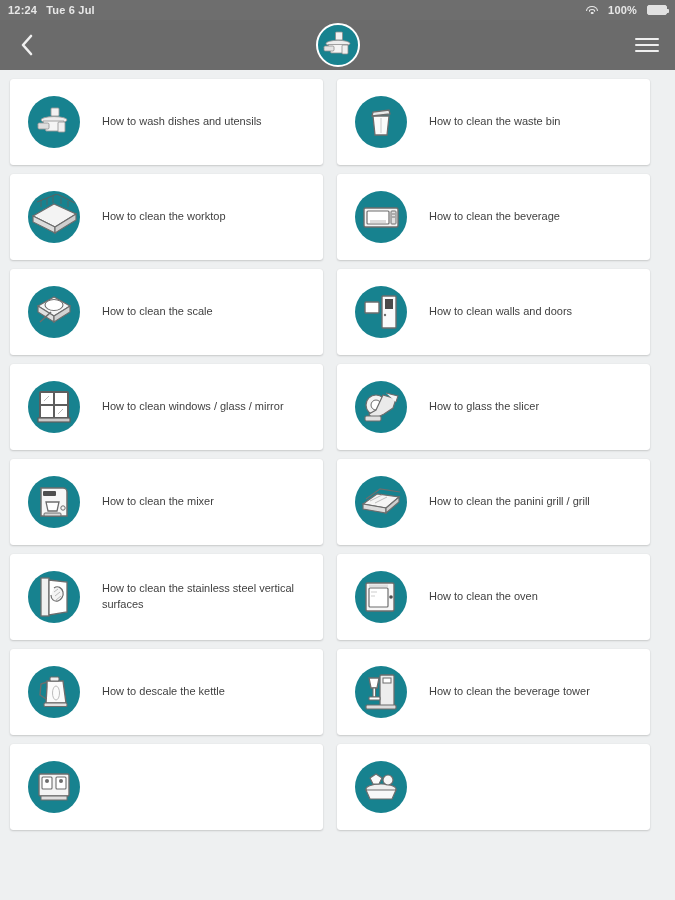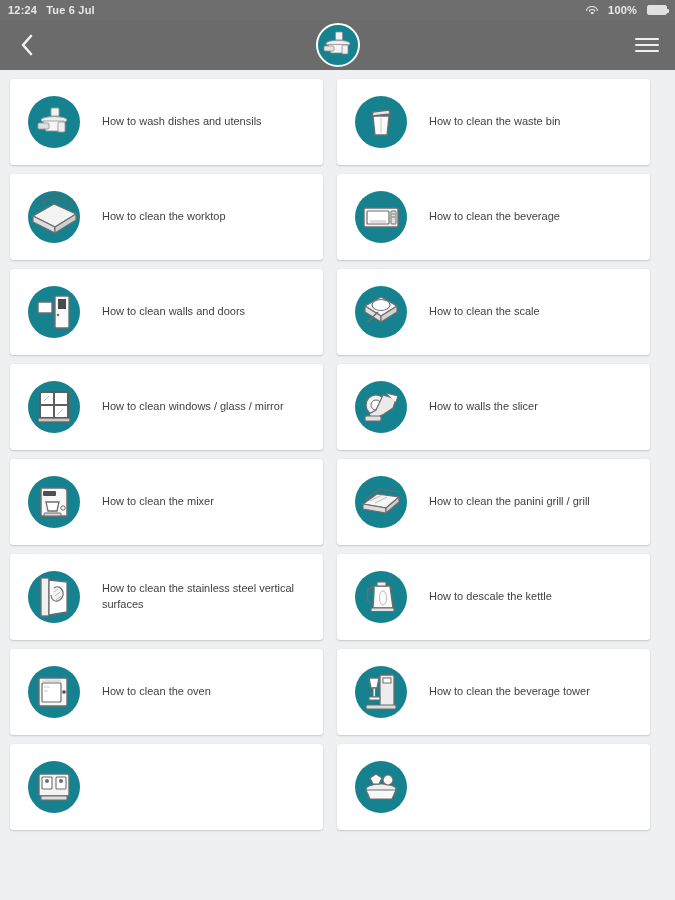--- a/index.html
+++ b/index.html
@@ -173,41 +173,41 @@
           <line x1="30" y1="16" x2="33" y2="16" stroke="#6d6d6d" stroke-width=".9"></line>
           <line x1="30" y1="19" x2="33" y2="19" stroke="#6d6d6d" stroke-width=".9"></line>
           <rect x="8" y="22" width="16" height="3" fill="#dcdcdc"></rect>
         </svg>
       </div>
       <div class="card-label">How to clean the beverage</div>
     </div>
 
     <div class="card">
       <div class="icon-circle">
-        <svg width="36" height="38" viewBox="0 0 36 38">
-          <rect x="2" y="9" width="14" height="11" rx="1" fill="#ffffff" stroke="#6d6d6d" stroke-width="1.4"></rect>
-          <rect x="19" y="3" width="14" height="32" rx="1" fill="#fafafa" stroke="#6d6d6d" stroke-width="1.4"></rect>
-          <rect x="22" y="6" width="8" height="10" fill="#4a4a4a"></rect>
-          <circle cx="22" cy="22" r="1.2" fill="#6d6d6d"></circle>
-        </svg>
-      </div>
-      <div class="card-label">How to clean walls and doors</div>
-    </div>
-
-    <div class="card">
-      <div class="icon-circle">
         <svg width="40" height="40" viewBox="0 0 40 40">
           <path d="M4 14 L20 5 L36 14 L20 24 Z" fill="#f6f6f6" stroke="#6d6d6d" stroke-width="1.2"></path>
           <path d="M4 14 L4 20 L20 30 L20 24 Z" fill="#e0e0e0" stroke="#6d6d6d" stroke-width="1.2"></path>
           <path d="M20 24 L20 30 L36 20 L36 14 Z" fill="#d2d2d2" stroke="#6d6d6d" stroke-width="1.2"></path>
           <ellipse cx="20" cy="13" rx="9" ry="5.5" fill="#ffffff" stroke="#6d6d6d" stroke-width="1.1"></ellipse>
           <line x1="6" y1="30" x2="17" y2="20" stroke="#6d6d6d" stroke-width="1.6"></line>
         </svg>
       </div>
       <div class="card-label">How to clean the scale</div>
+    </div>
+
+    <div class="card">
+      <div class="icon-circle">
+        <svg width="36" height="38" viewBox="0 0 36 38">
+          <rect x="2" y="9" width="14" height="11" rx="1" fill="#ffffff" stroke="#6d6d6d" stroke-width="1.4"></rect>
+          <rect x="19" y="3" width="14" height="32" rx="1" fill="#fafafa" stroke="#6d6d6d" stroke-width="1.4"></rect>
+          <rect x="22" y="6" width="8" height="10" fill="#4a4a4a"></rect>
+          <circle cx="22" cy="22" r="1.2" fill="#6d6d6d"></circle>
+        </svg>
+      </div>
+      <div class="card-label">How to clean walls and doors</div>
     </div>
 
 
     <div class="card">
       <div class="icon-circle">
         <svg width="34" height="36" viewBox="0 0 34 36">
           <rect x="3" y="3" width="28" height="26" rx="1" fill="#ffffff" stroke="#5e5e5e" stroke-width="2"></rect>
           <line x1="17" y1="3" x2="17" y2="29" stroke="#5e5e5e" stroke-width="2"></line>
           <line x1="3" y1="16" x2="31" y2="16" stroke="#5e5e5e" stroke-width="2"></line>
           <rect x="1" y="29" width="32" height="4" fill="#c9c9c9" stroke="#5e5e5e" stroke-width="1.2"></rect>
@@ -221,21 +221,21 @@
     <div class="card">
       <div class="icon-circle">
         <svg width="42" height="42" viewBox="0 0 42 42">
           <circle cx="16" cy="19" r="10" fill="#f2f2f2" stroke="#6d6d6d" stroke-width="1.2"></circle>
           <circle cx="16" cy="19" r="5" fill="#ffffff" stroke="#6d6d6d" stroke-width="1"></circle>
           <path d="M23 9 L36 13 L33 22 L24 28 L20 30 L12 33 L9 28 L16 24 Z" fill="#eaeaea" stroke="#6d6d6d" stroke-width="1.2"></path>
           <path d="M26 7 L38 10 L36 16" fill="#f7f7f7" stroke="#6d6d6d" stroke-width="1.1"></path>
           <rect x="5" y="30" width="16" height="5" rx="1.5" fill="#e0e0e0" stroke="#6d6d6d" stroke-width="1.1"></rect>
         </svg>
       </div>
-      <div class="card-label">How to walls the slicer</div>
+      <div class="card-label">How to glass the slicer</div>
     </div>
 
     <div class="card">
       <div class="icon-circle">
         <svg width="34" height="36" viewBox="0 0 34 36">
           <path d="M4 4 H26 A4 4 0 0 1 30 8 V32 H4 Z" fill="#f7f7f7" stroke="#6d6d6d" stroke-width="1.5"></path>
           <rect x="6" y="7" width="13" height="5" rx="1" fill="#4f4f4f"></rect>
           <path d="M9 18 H22 L20 27 H11 Z" fill="#ffffff" stroke="#6d6d6d" stroke-width="1.3"></path>
           <rect x="7" y="29" width="17" height="3" rx="1" fill="#d8d8d8" stroke="#6d6d6d" stroke-width="1"></rect>
           <circle cx="26" cy="24" r="2.2" fill="none" stroke="#6d6d6d" stroke-width="1"></circle>
@@ -267,47 +267,47 @@
           <line x1="17" y1="16" x2="21" y2="13" stroke="#b3b3b3" stroke-width=".9"></line>
           <line x1="18" y1="20" x2="23" y2="16" stroke="#b3b3b3" stroke-width=".9"></line>
           <line x1="19" y1="24" x2="24" y2="20" stroke="#b3b3b3" stroke-width=".9"></line>
         </svg>
       </div>
       <div class="card-label">How to clean the stainless steel vertical surfaces</div>
     </div>
 
     <div class="card">
       <div class="icon-circle">
-        <svg width="34" height="38" viewBox="0 0 34 38">
-          <path d="M10 8 H26 L29 30 H9 L10 14 Z" fill="#fbfbfb" stroke="#6d6d6d" stroke-width="1.4"></path>
-          <path d="M10 9 L4 11 L3 22 L9 26" fill="none" stroke="#6d6d6d" stroke-width="1.4"></path>
-          <rect x="7" y="30" width="23" height="3.5" rx="1" fill="#e3e3e3" stroke="#6d6d6d" stroke-width="1.1"></rect>
-          <rect x="13" y="4" width="9" height="4" rx="1" fill="#eeeeee" stroke="#6d6d6d" stroke-width="1.1"></rect>
-          <ellipse cx="19" cy="20" rx="3.5" ry="7" fill="none" stroke="#bdbdbd" stroke-width="1"></ellipse>
-        </svg>
-      </div>
-      <div class="card-label">How to descale the kettle</div>
-    </div>
-
-    <div class="card">
-      <div class="icon-circle">
         <svg width="36" height="36" viewBox="0 0 36 36">
           <rect x="3" y="4" width="28" height="28" rx="1.5" fill="#f6f6f6" stroke="#6d6d6d" stroke-width="1.4"></rect>
           <rect x="6" y="9" width="19" height="19" rx="1" fill="#ffffff" stroke="#6d6d6d" stroke-width="1.2"></rect>
           <line x1="8" y1="13" x2="14" y2="13" stroke="#c7c7c7" stroke-width=".9"></line>
           <line x1="8" y1="17" x2="12" y2="17" stroke="#c7c7c7" stroke-width=".9"></line>
           <circle cx="28" cy="18" r="1.8" fill="#4e4e4e"></circle>
           <rect x="6" y="5.5" width="19" height="2.5" fill="#dedede"></rect>
         </svg>
       </div>
       <div class="card-label">How to clean the oven</div>
     </div>
 
     <div class="card">
       <div class="icon-circle">
+        <svg width="34" height="38" viewBox="0 0 34 38">
+          <path d="M10 8 H26 L29 30 H9 L10 14 Z" fill="#fbfbfb" stroke="#6d6d6d" stroke-width="1.4"></path>
+          <path d="M10 9 L4 11 L3 22 L9 26" fill="none" stroke="#6d6d6d" stroke-width="1.4"></path>
+          <rect x="7" y="30" width="23" height="3.5" rx="1" fill="#e3e3e3" stroke="#6d6d6d" stroke-width="1.1"></rect>
+          <rect x="13" y="4" width="9" height="4" rx="1" fill="#eeeeee" stroke="#6d6d6d" stroke-width="1.1"></rect>
+          <ellipse cx="19" cy="20" rx="3.5" ry="7" fill="none" stroke="#bdbdbd" stroke-width="1"></ellipse>
+        </svg>
+      </div>
+      <div class="card-label">How to descale the kettle</div>
+    </div>
+
+    <div class="card">
+      <div class="icon-circle">
         <svg width="36" height="40" viewBox="0 0 36 40">
           <rect x="17" y="3" width="14" height="31" rx="1" fill="#ededed" stroke="#6d6d6d" stroke-width="1.3"></rect>
           <path d="M6 6 H16 L14 16 H8 Z" fill="#ffffff" stroke="#6d6d6d" stroke-width="1.3"></path>
           <rect x="10" y="16" width="2.5" height="9" fill="#ffffff" stroke="#6d6d6d" stroke-width="1.1"></rect>
           <rect x="6" y="25" width="11" height="3" rx=".8" fill="#ffffff" stroke="#6d6d6d" stroke-width="1.1"></rect>
           <rect x="3" y="33" width="30" height="4" rx="1" fill="#dcdcdc" stroke="#6d6d6d" stroke-width="1.2"></rect>
           <rect x="20" y="6" width="8" height="5" fill="#ffffff" stroke="#6d6d6d" stroke-width="1"></rect>
         </svg>
       </div>
       <div class="card-label">How to clean the beverage tower</div>

